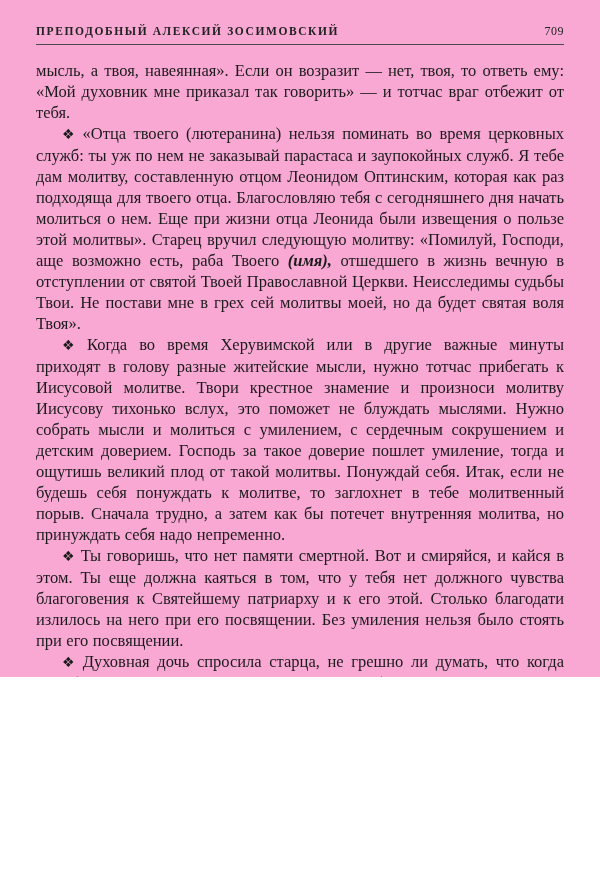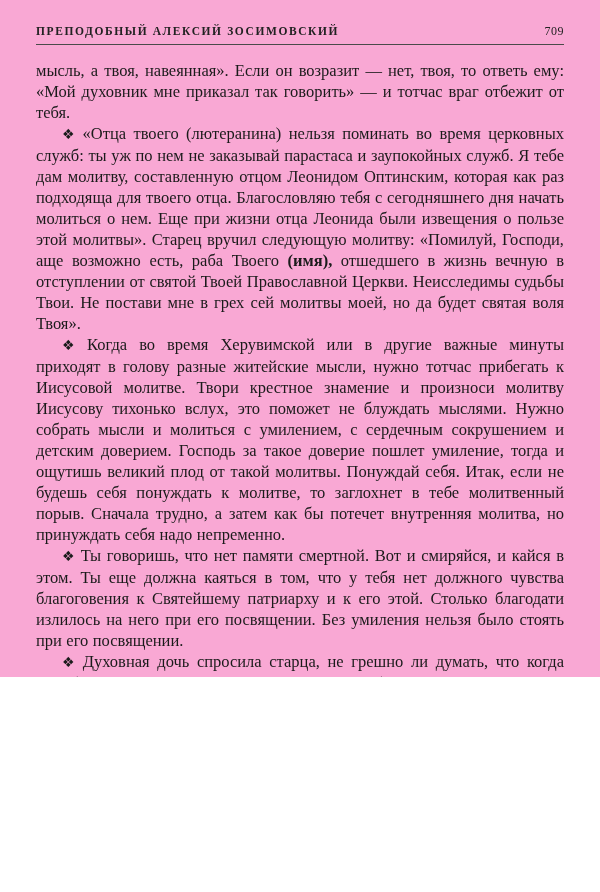--- a/index.html
+++ b/index.html
@@ -52,20 +52,21 @@
   .para.continuation {
     text-indent: 0;
   }
   .marker {
     font-family: "DejaVu Sans", sans-serif;
     font-size: 14px;
     margin-right: 5px;
     color: #1b1b1b;
   }
   .em-name {
+    font-style: italic;
     font-weight: bold;
   }
 </style>
 </head>
 <body>
 
 <div class="page">
 
   <header class="running-head">
     <span class="head-title">ПРЕПОДОБНЫЙ АЛЕКСИЙ ЗОСИМОВСКИЙ</span>

